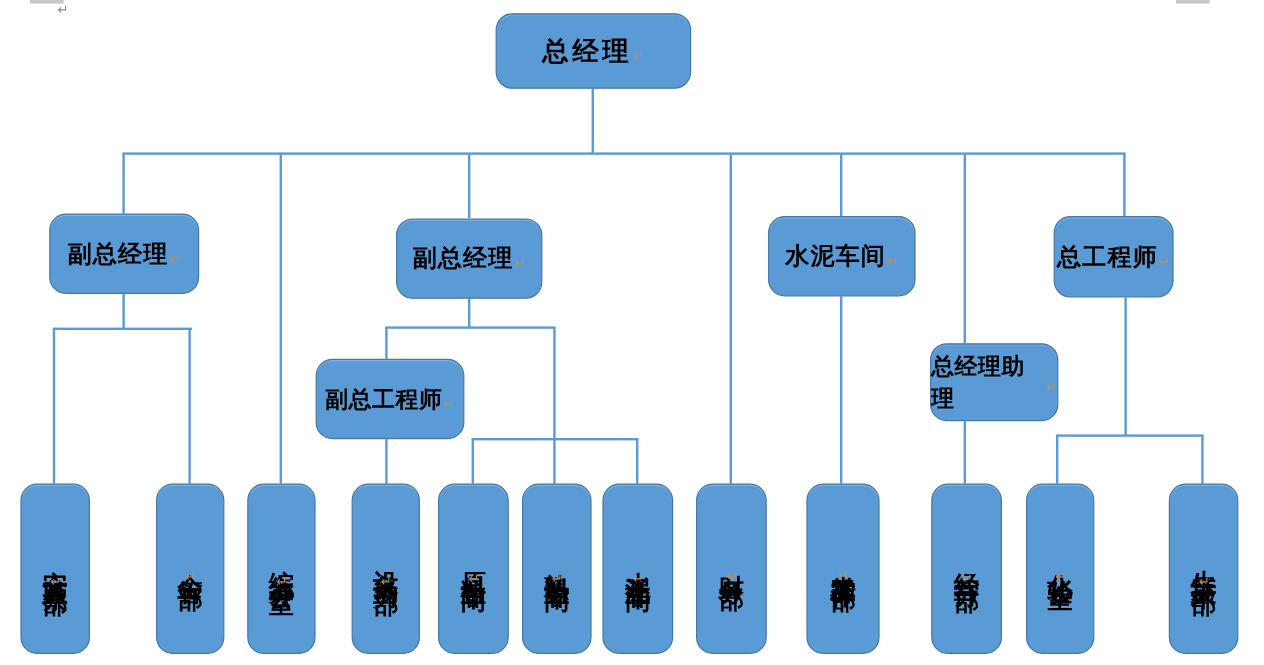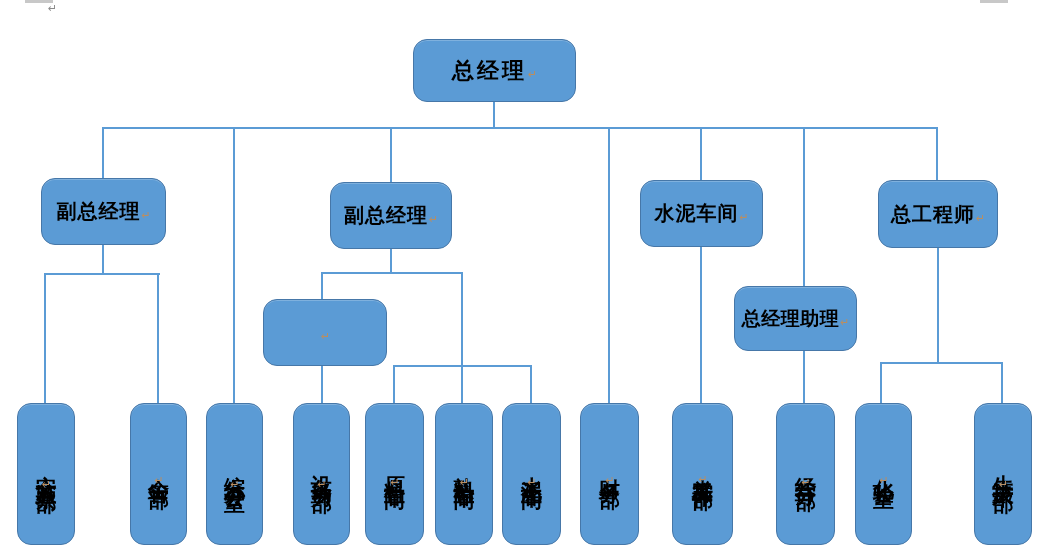--- a/index.html
+++ b/index.html
@@ -11,21 +11,21 @@
     position:relative; width:1053px; height:554px; background:#ffffff;
     font-family:"DejaVu Sans","Liberation Sans",sans-serif; overflow:hidden;
   }
   .node{
     position:absolute; background:var(--box-fill);
     border:1.5px solid var(--box-border); border-radius:14px;
     box-shadow:inset 0 1px 0 rgba(255,255,255,.22);
     display:flex; align-items:center; justify-content:center;
     color:var(--text); font-weight:bold; box-sizing:border-box;
   }
-  .lv0{font-size:22px; letter-spacing:3px;margin-top:28px;}
+  .lv0{font-size:22px; letter-spacing:3px;}
   .lv1{font-size:20px; letter-spacing:1px;}
   .lv2{font-size:19px; letter-spacing:0.5px;}
   .vnode .vtext{
     writing-mode:vertical-rl; text-orientation:upright;
     font-size:21px; letter-spacing:4px; font-weight:bold; color:var(--text);
     text-align:center;
   }
   .pmark{
     color:var(--mark); font-weight:normal; font-size:11px; letter-spacing:0;
     margin-left:1px; transform:translateY(4px);
@@ -93,29 +93,30 @@
       <span class="pmark">↵</span>
   </div>
   <div class="node lv1" style="left:330px;top:182px;width:122px;height:67px">
     <span>副总经理</span>
       <span class="pmark">↵</span>
   </div>
   <div class="node lv1" style="left:640px;top:180px;width:123px;height:67px">
     <span>水泥车间</span>
       <span class="pmark">↵</span>
   </div>
-  <div class="node lv1" style="left:878px;top:180px;width:120px;height:68px">
+  <div class="node lv1" style="left:878px;top:180px;width:100px;height:68px">
     <span>总工程师</span>
       <span class="pmark">↵</span>
   </div>
 
   <div class="node lv2" style="left:263px;top:299px;width:124px;height:67px">
+    <span>副总工程师</span>
       <span class="pmark">↵</span>
   </div>
-  <div class="node lv2" style="left:734px;top:286px;width:123px;height:65px">
+  <div class="node lv2" style="left:775px;top:286px;width:107px;height:65px">
     <span>总经理助理</span>
       <span class="pmark">↵</span>
   </div>
 
   <div class="node vnode" style="left:17px;top:403px;width:58px;height:142px">
     <span class="vtext"><span>安全监察部</span><span class="vmark">↵</span></span>
   </div>
   <div class="node vnode" style="left:130px;top:403px;width:57px;height:142px">
     <span class="vtext"><span>企管部</span><span class="vmark">↵</span></span>
   </div>

